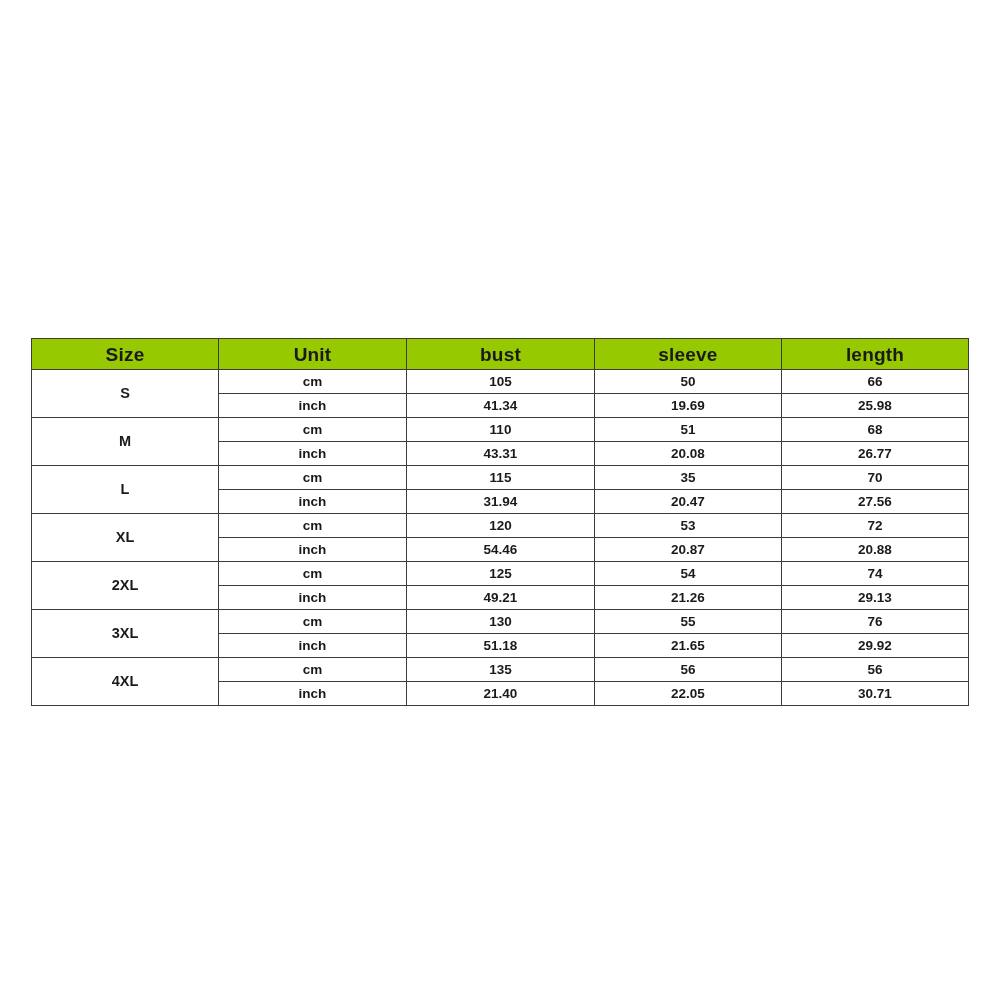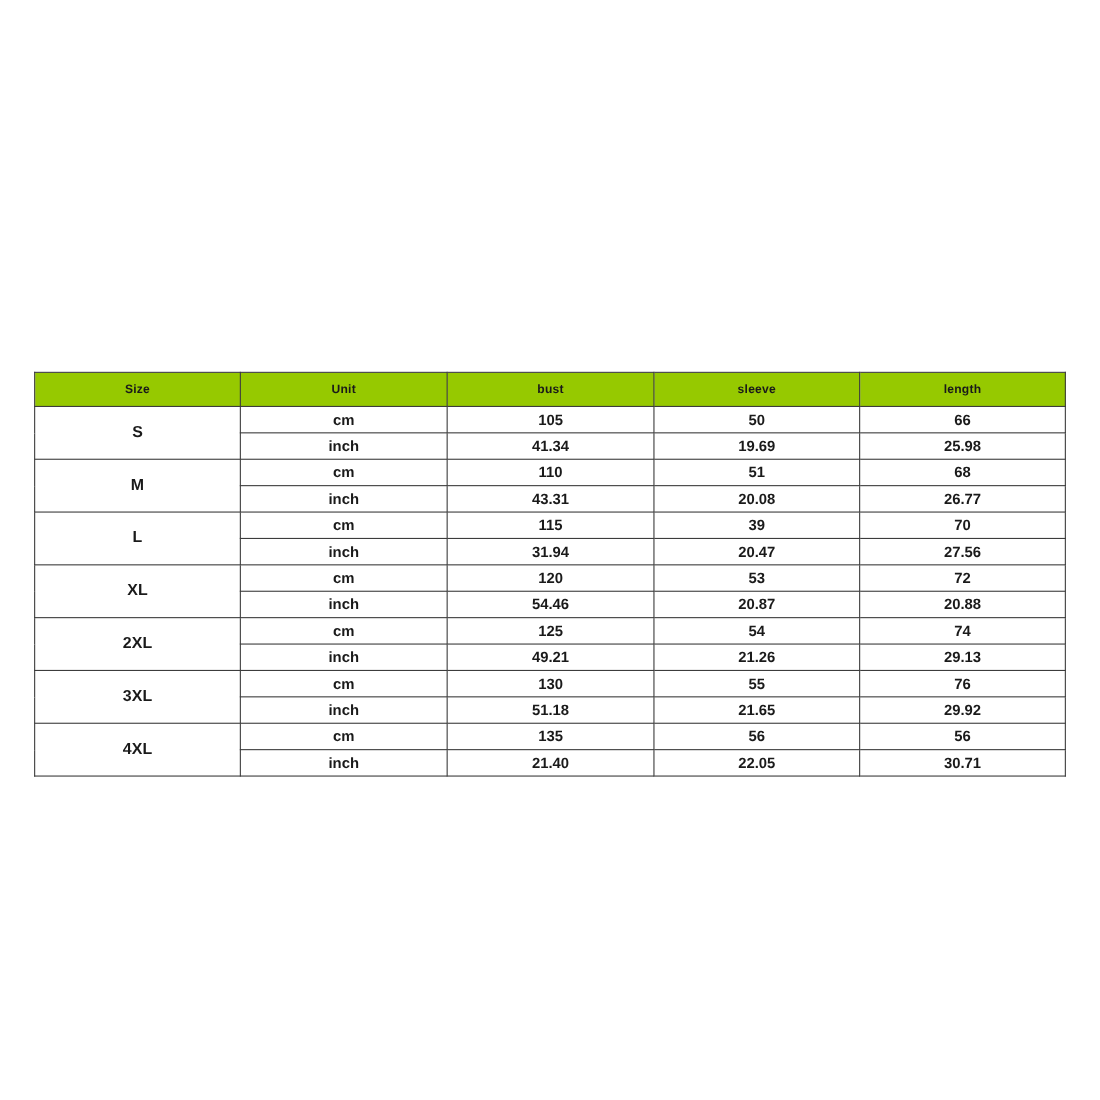--- a/index.html
+++ b/index.html
@@ -42,21 +42,21 @@
     vertical-align: middle;
     font-weight: bold;
     color: #1a1a1a;
     padding: 0;
     line-height: 1;
   }
 
   table.size-chart thead th {
     background: #96c900;
     height: 30px;
-    font-size: 11px;
+    font-size: 19px;
     letter-spacing: 0.2px;
     border-color: #3c3c3c;
   }
 
   table.size-chart tbody td {
     height: 23px;
     font-size: 13.5px;
   }
 
   table.size-chart td.size-cell {
@@ -113,21 +113,21 @@
         <tr>
           <td>inch</td>
           <td>43.31</td>
           <td>20.08</td>
           <td>26.77</td>
         </tr>
         <tr class="group-start">
           <td class="size-cell" rowspan="2">L</td>
           <td>cm</td>
           <td>115</td>
-          <td>39</td>
+          <td>35</td>
           <td>70</td>
         </tr>
         <tr>
           <td>inch</td>
           <td>31.94</td>
           <td>20.47</td>
           <td>27.56</td>
         </tr>
         <tr class="group-start">
           <td class="size-cell" rowspan="2">XL</td>

